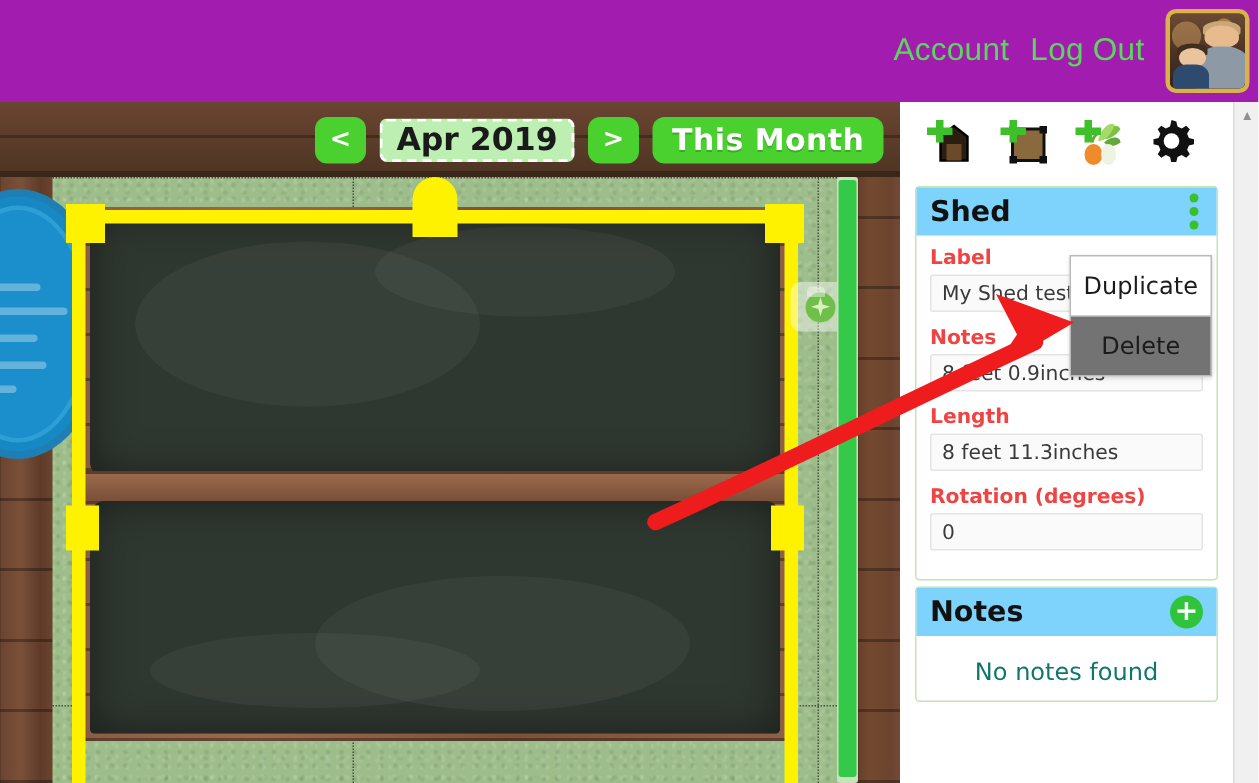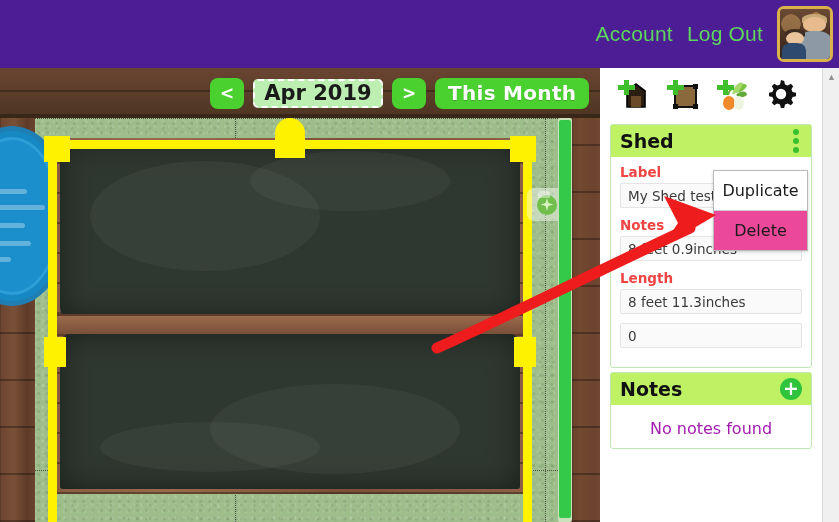--- a/index.html
+++ b/index.html
@@ -7,21 +7,21 @@
     width: 839px; height: 522px;
     font-family: "Liberation Sans", sans-serif;
     overflow: hidden; background: #fff;
   }
   #app { position: relative; width: 839px; height: 522px; }
 
   
   .top-header {
     position: absolute; top: 0; left: 0;
     width: 839px; height: 68px;
-    background: #4c1d95;
+    background: #a21caf;
     display: flex; align-items: center; justify-content: flex-end;
   }
   .hdr-link {
     color: #5cd65c; font-size: 21px; letter-spacing: .2px;
     text-decoration: none; margin-right: 14px; cursor: pointer;
     font-family: "Liberation Sans", sans-serif;
   }
   .avatar {
     width: 56px; height: 56px; margin-right: 6px;
     border: 3px solid #d9b24c; border-radius: 7px;
@@ -219,21 +219,21 @@
     height: 52px; display:flex; align-items:center; gap: 16px;
     padding-left: 14px;
   }
   .tool-ico { width: 34px; height: 34px; cursor:pointer; position:relative; }
 
   .card {
     margin: 4px 10px 0 10px; border: 1px solid #bfe6b4; border-radius: 3px;
     background:#fff;
   }
   .card-head {
-    background:#bef264; height: 32px; display:flex; align-items:center;
+    background:#7dd3fc; height: 32px; display:flex; align-items:center;
     justify-content:space-between; padding: 0 9px;
   }
   .card-title {
     font-size: 19px; font-weight: bold; color:#111;
     font-family:"DejaVu Sans", sans-serif;
   }
   .kebab { display:flex; flex-direction:column; gap:3px; cursor:pointer; padding:3px; }
   .kebab i { width:6px; height:6px; border-radius:50%; background:#3bbf2e; display:block; }
   .plus-circle {
     width: 22px; height: 22px; border-radius:50%; background:#2fc43c;
@@ -250,36 +250,36 @@
     border-radius:2px; padding: 0 7px; font-size: 13.5px; color:#3a3a3a;
     margin-bottom: 9px; font-family:"DejaVu Sans", sans-serif;
     display:flex; align-items:center; cursor:text;
   }
   .btn-update {
     background:#dcdcdc; border:1px solid #a9a9a9; border-radius:3px;
     padding: 5px 11px; font-size: 17px; color:#1d1d1d; cursor:pointer;
     font-family:"DejaVu Sans", sans-serif;
   }
   .notes-empty {
-    text-align:center; font-size: 16px; color:#a21caf; padding: 14px 0 10px 0;
+    text-align:center; font-size: 16px; color:#0f766e; padding: 14px 0 10px 0;
     font-family:"DejaVu Sans", sans-serif;
   }
 
   
   .ctx-menu {
     position:absolute; left: 113px; top: 102px; width: 95px; z-index: 30;
     border: 1px solid #b9b9b9; background:#fff;
     box-shadow: 0 1px 3px rgba(0,0,0,.18);
   }
   .ctx-item {
     height: 39px; display:flex; align-items:center; justify-content:center;
     font-size: 16px; color:#1b1b1b; cursor:pointer;
     font-family:"DejaVu Sans", sans-serif;
   }
-  .ctx-item.sel-item { background:#ec4899; }
+  .ctx-item.sel-item { background:#737373; }
   .ctx-sep { height:1px; background:#cfcfcf; }
 
   
   .win-scroll {
     position:absolute; top:68px; left:822px; width:17px; height:454px;
     background:#f0f0f0; border-left:1px solid #dcdcdc; z-index:40;
   }
   .win-arrow {
     width:17px; height:17px; display:flex; align-items:center; justify-content:center;
     color:#909090; font-size:9px; cursor:pointer;
@@ -426,20 +426,21 @@
           <i></i>
         </span>
       </div>
       <div class="card-body">
         <div class="f-label">Label</div>
         <div class="f-input">My Shed test</div>
         <div class="f-label">Notes</div>
         <div class="f-input">8 feet 0.9inches</div>
         <div class="f-label">Length</div>
         <div class="f-input">8 feet 11.3inches</div>
+        <div class="f-label">Rotation (degrees)</div>
         <div class="f-input">0</div>
       </div>
     </div>
 
     <div class="card">
       <div class="card-head">
         <span class="card-title">Notes</span>
         <span class="plus-circle">+</span>
       </div>
       <div class="notes-empty">No notes found</div>

